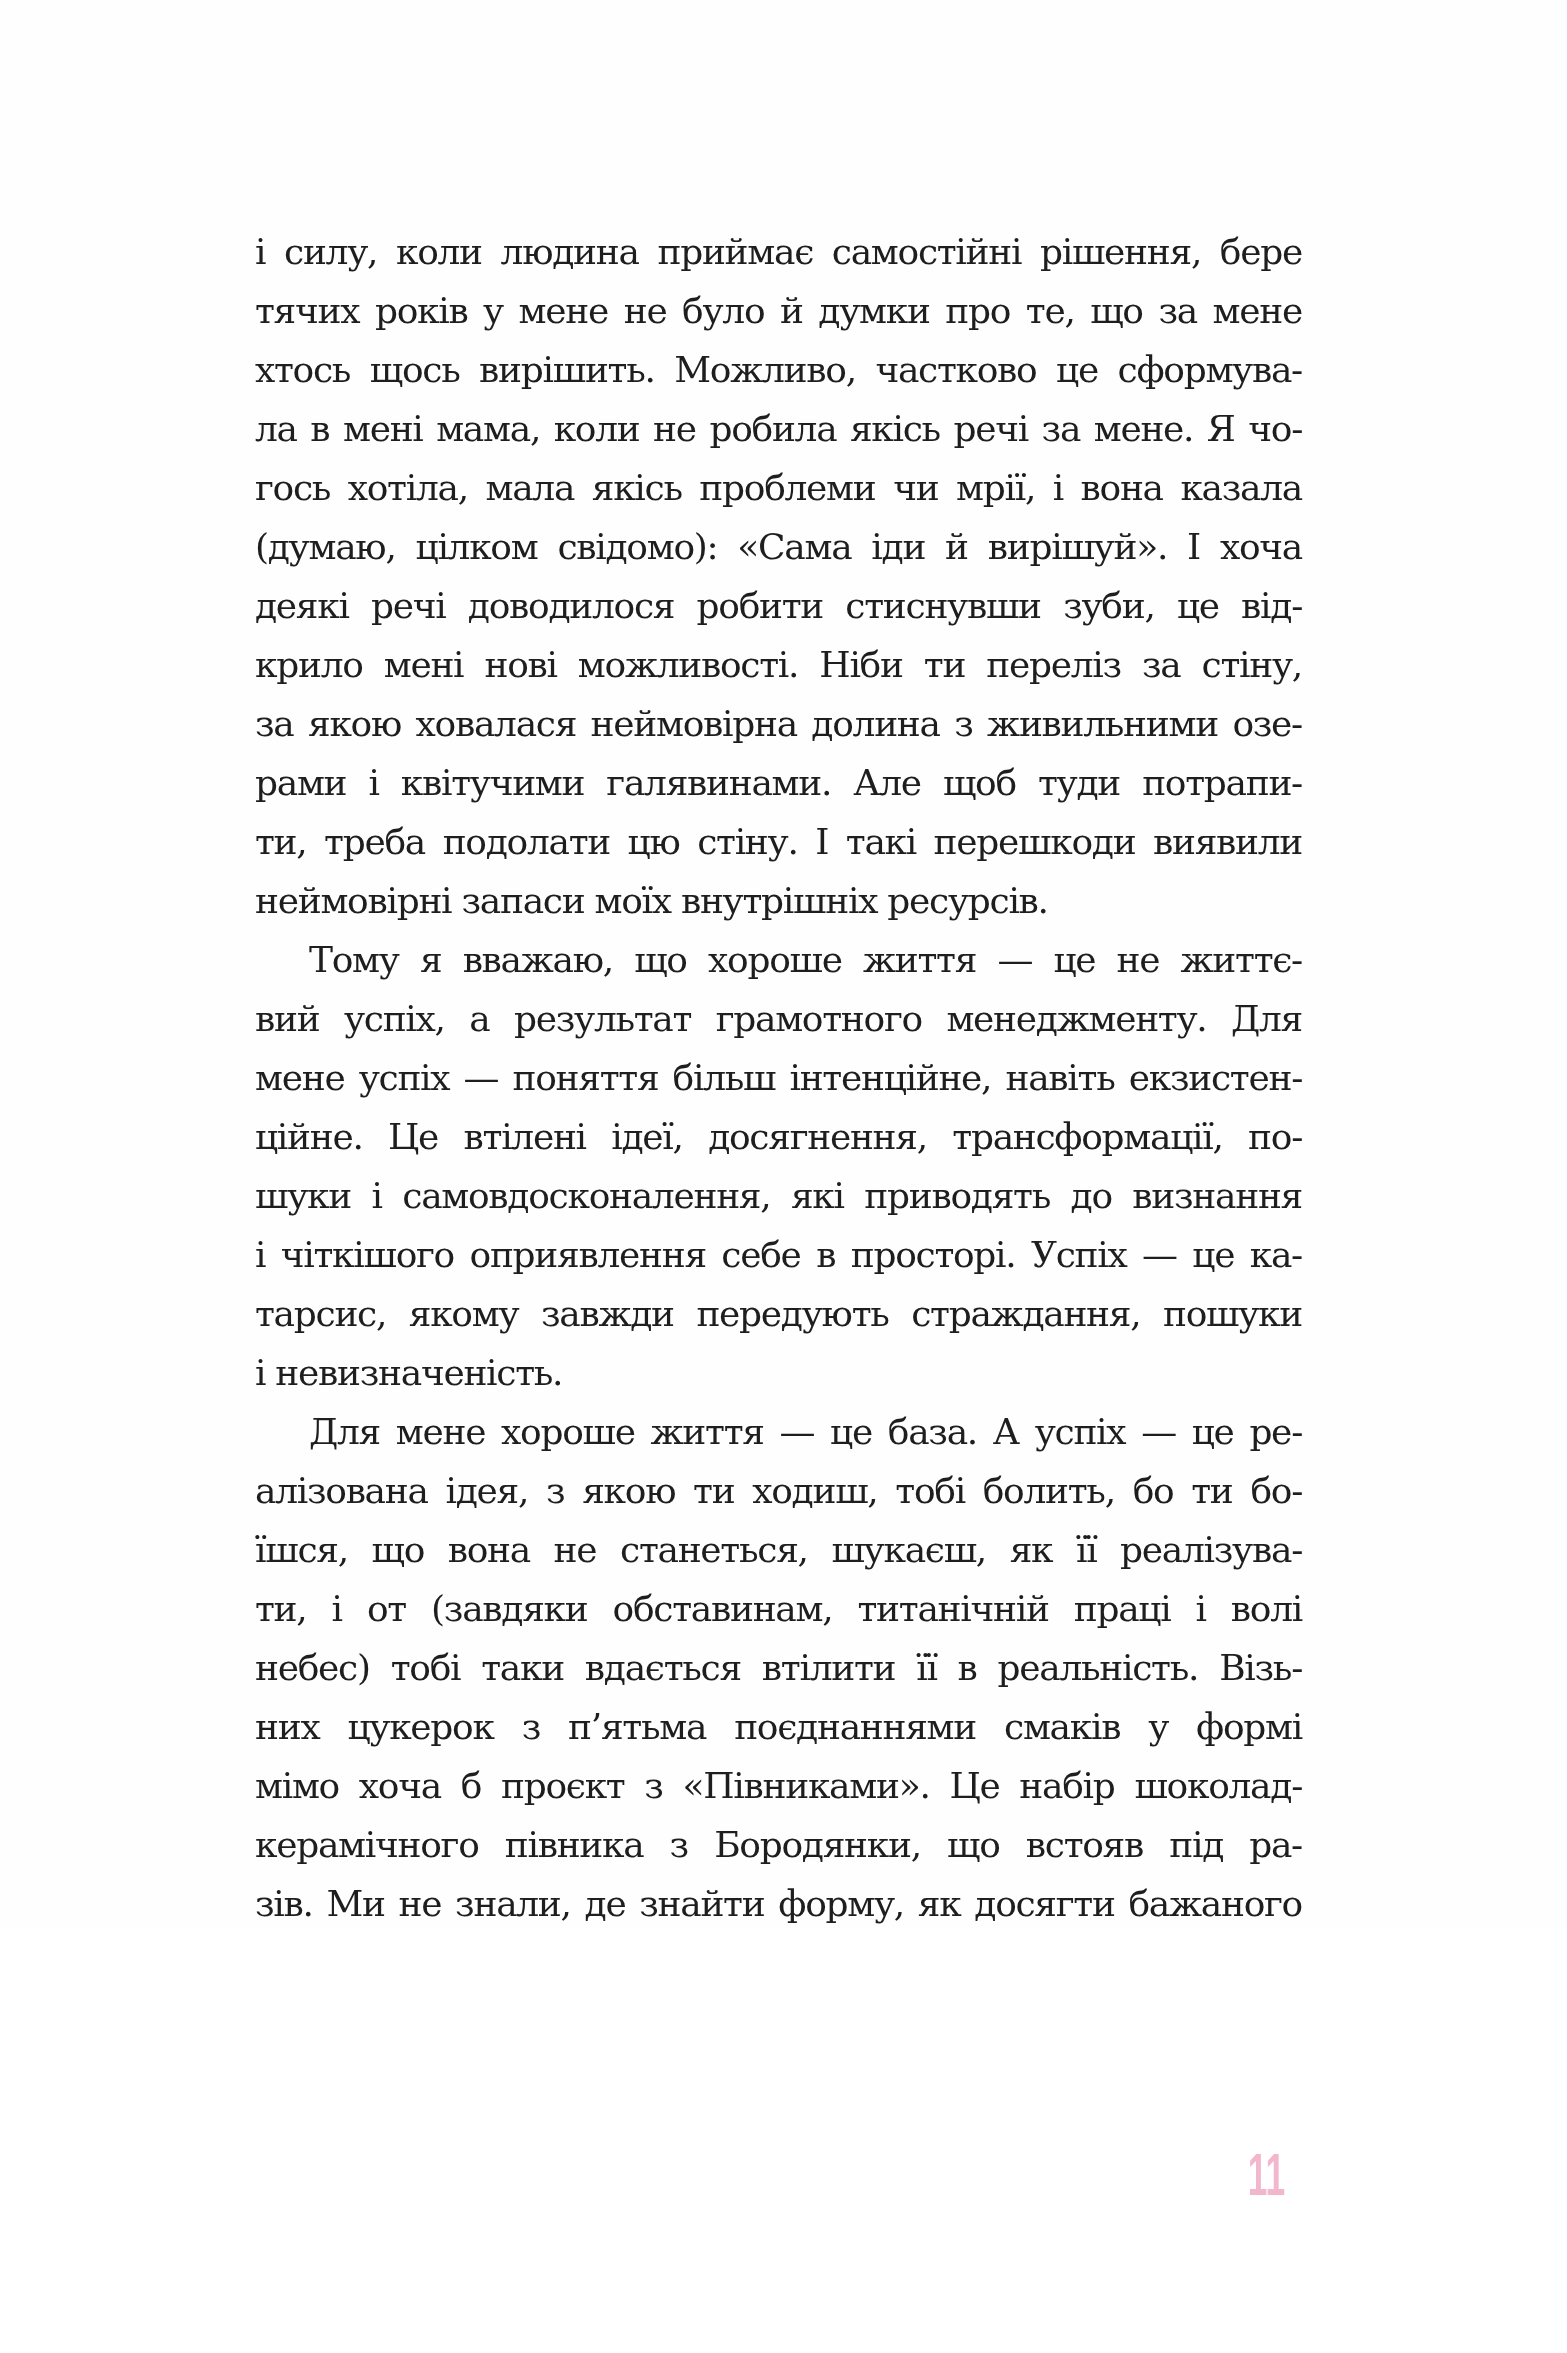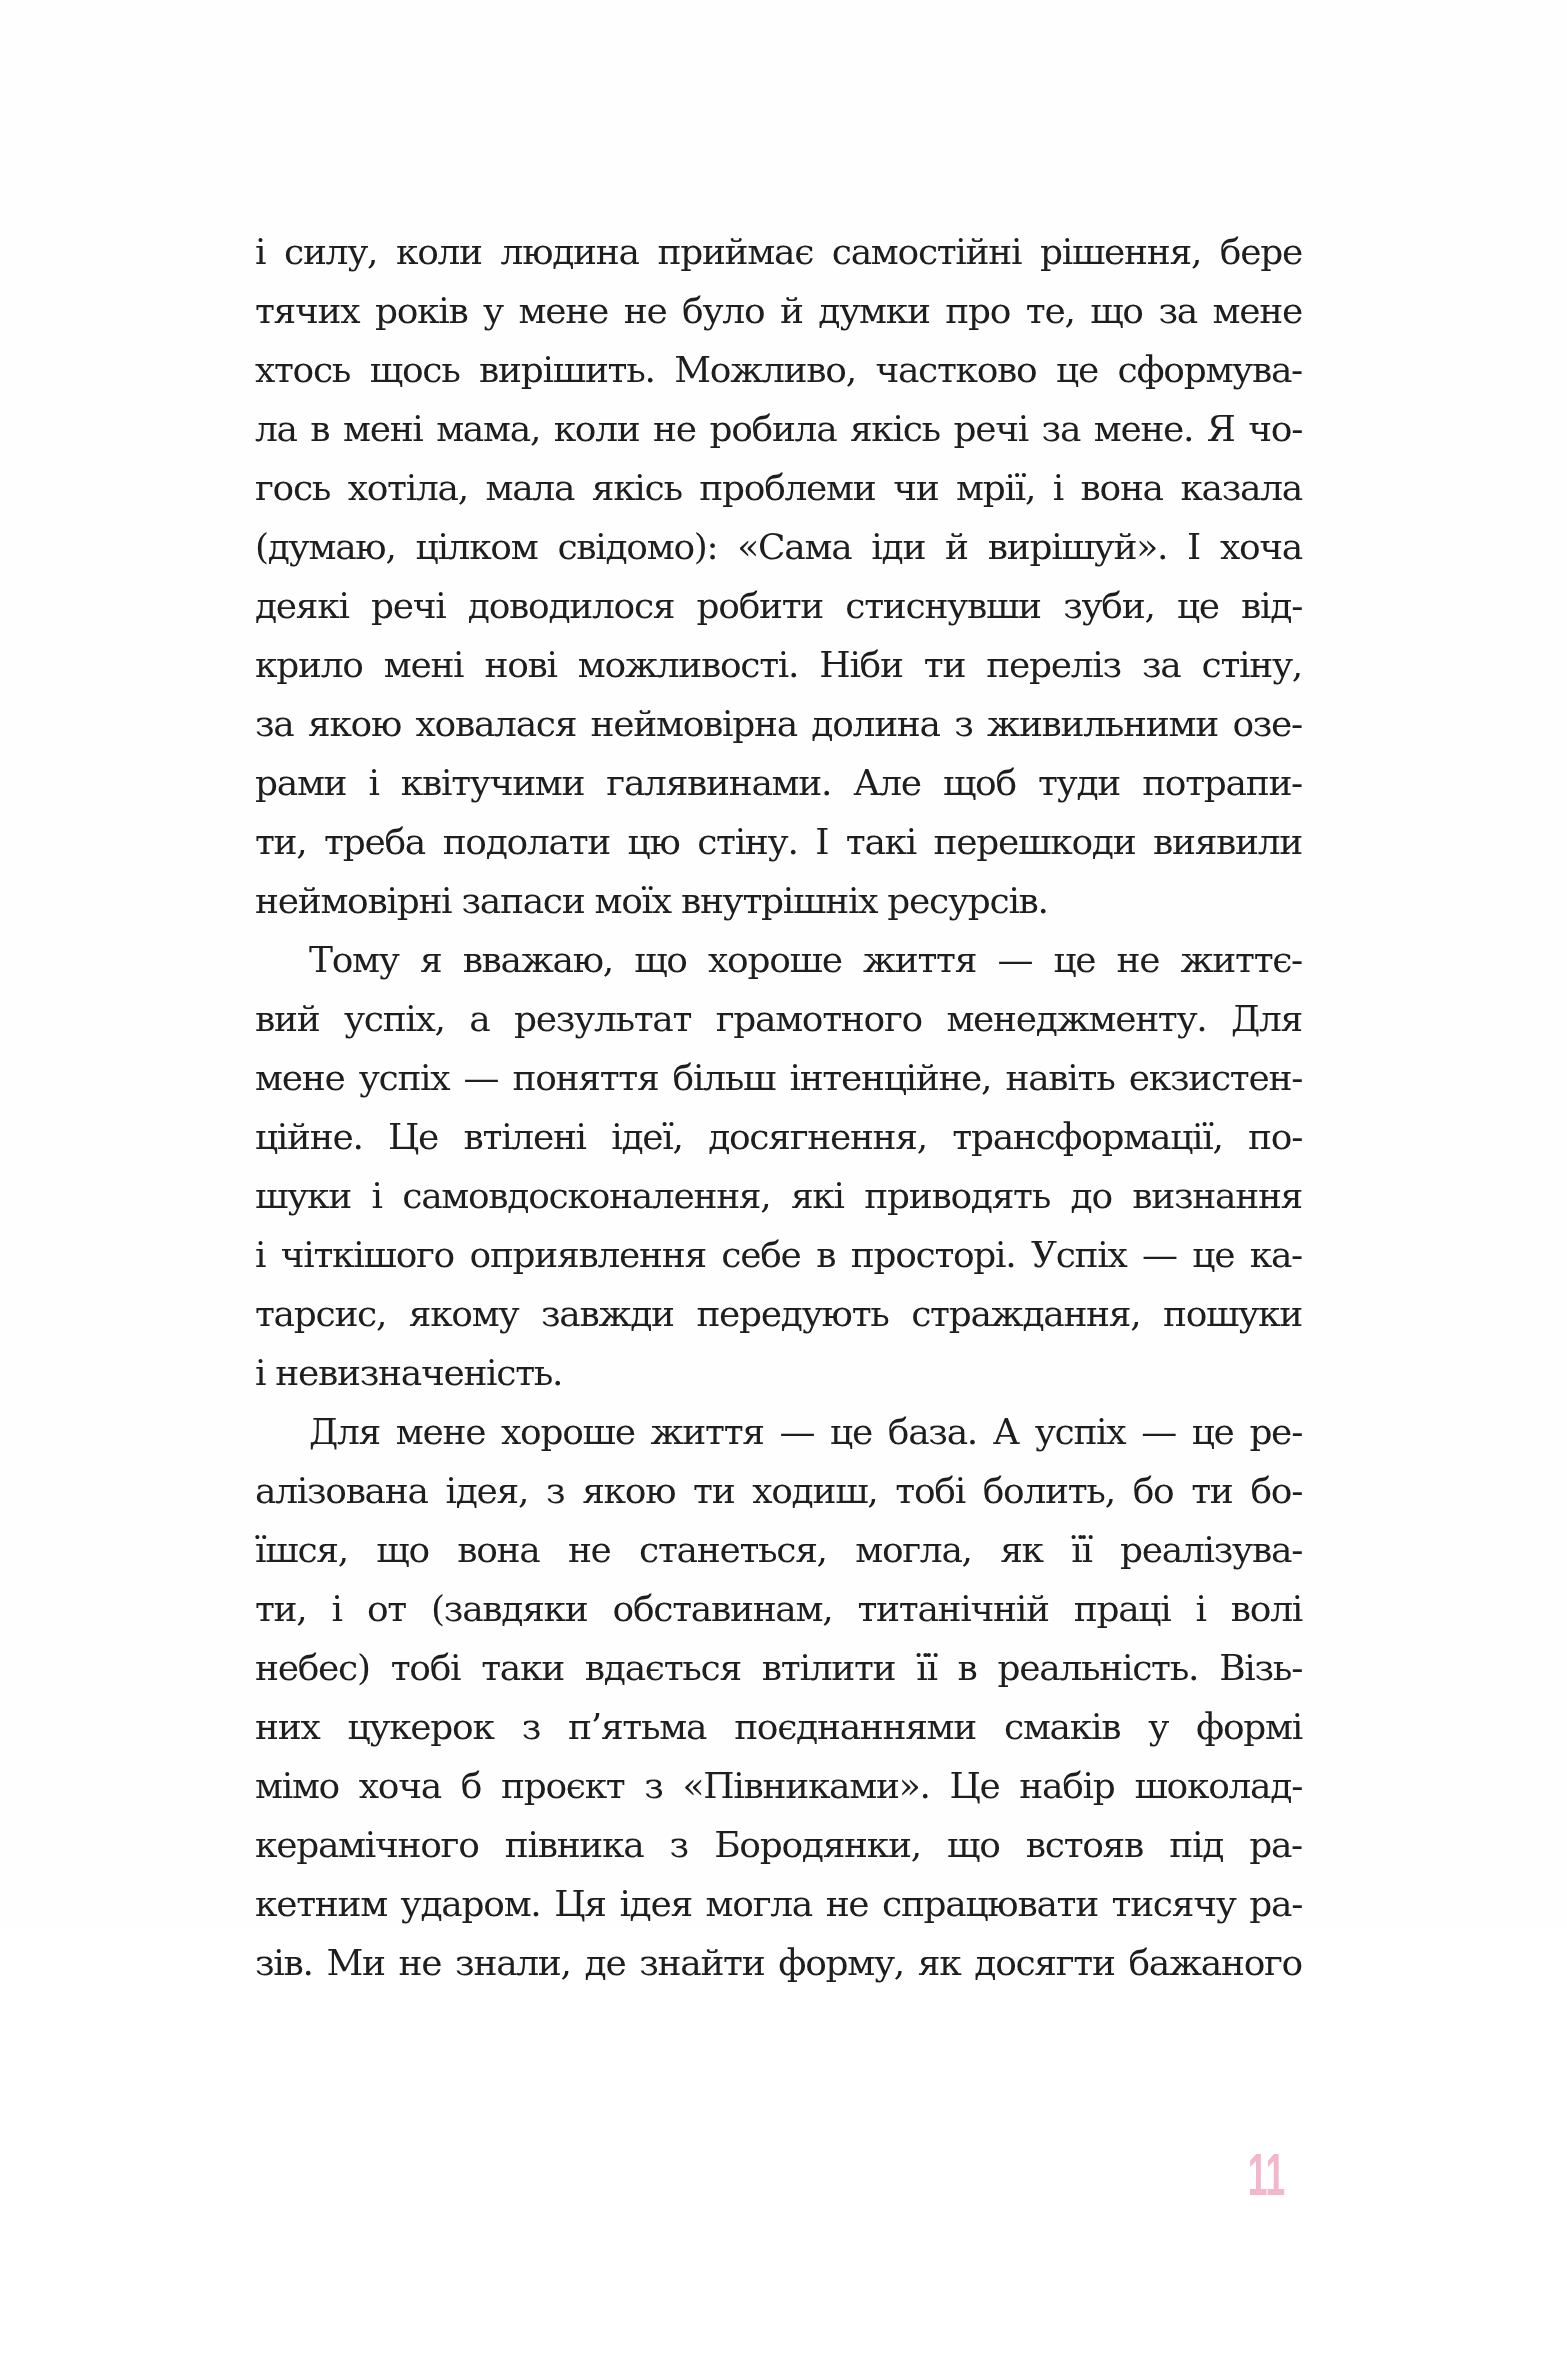--- a/index.html
+++ b/index.html
@@ -48,26 +48,25 @@
       <span class="line">ційне. Це втілені ідеї, досягнення, трансформації, по-</span>
       <span class="line">шуки і самовдосконалення, які приводять до визнання</span>
       <span class="line">і чіткішого оприявлення себе в просторі. Успіх — це ка-</span>
       <span class="line">тарсис, якому завжди передують страждання, пошуки</span>
       <span class="line last">і невизначеність.</span>
     </div>
 
     <div>
       <span class="line indent">Для мене хороше життя — це база. А успіх — це ре-</span>
       <span class="line">алізована ідея, з якою ти ходиш, тобі болить, бо ти бо-</span>
-      <span class="line">їшся, що вона не станеться, могла, як її реалізува-</span>
+      <span class="line">їшся, що вона не станеться, шукаєш, як її реалізува-</span>
       <span class="line">ти, і от (завдяки обставинам, титанічній праці і волі</span>
       <span class="line">небес) тобі таки вдається втілити її в реальність. Візь-</span>
       <span class="line">них цукерок з п’ятьма поєднаннями смаків у формі</span>
       <span class="line">мімо хоча б проєкт з «Півниками». Це набір шоколад-</span>
       <span class="line">керамічного півника з Бородянки, що встояв під ра-</span>
-      <span class="line">кетним ударом. Ця ідея могла не спрацювати тисячу ра-</span>
       <span class="line">зів. Ми не знали, де знайти форму, як досягти бажаного</span>
     </div>
   </div>
 
   <div class="pagenum" style="color: rgb(243, 183, 205);">11</div>
 </div>
 
 
 </body></html>

